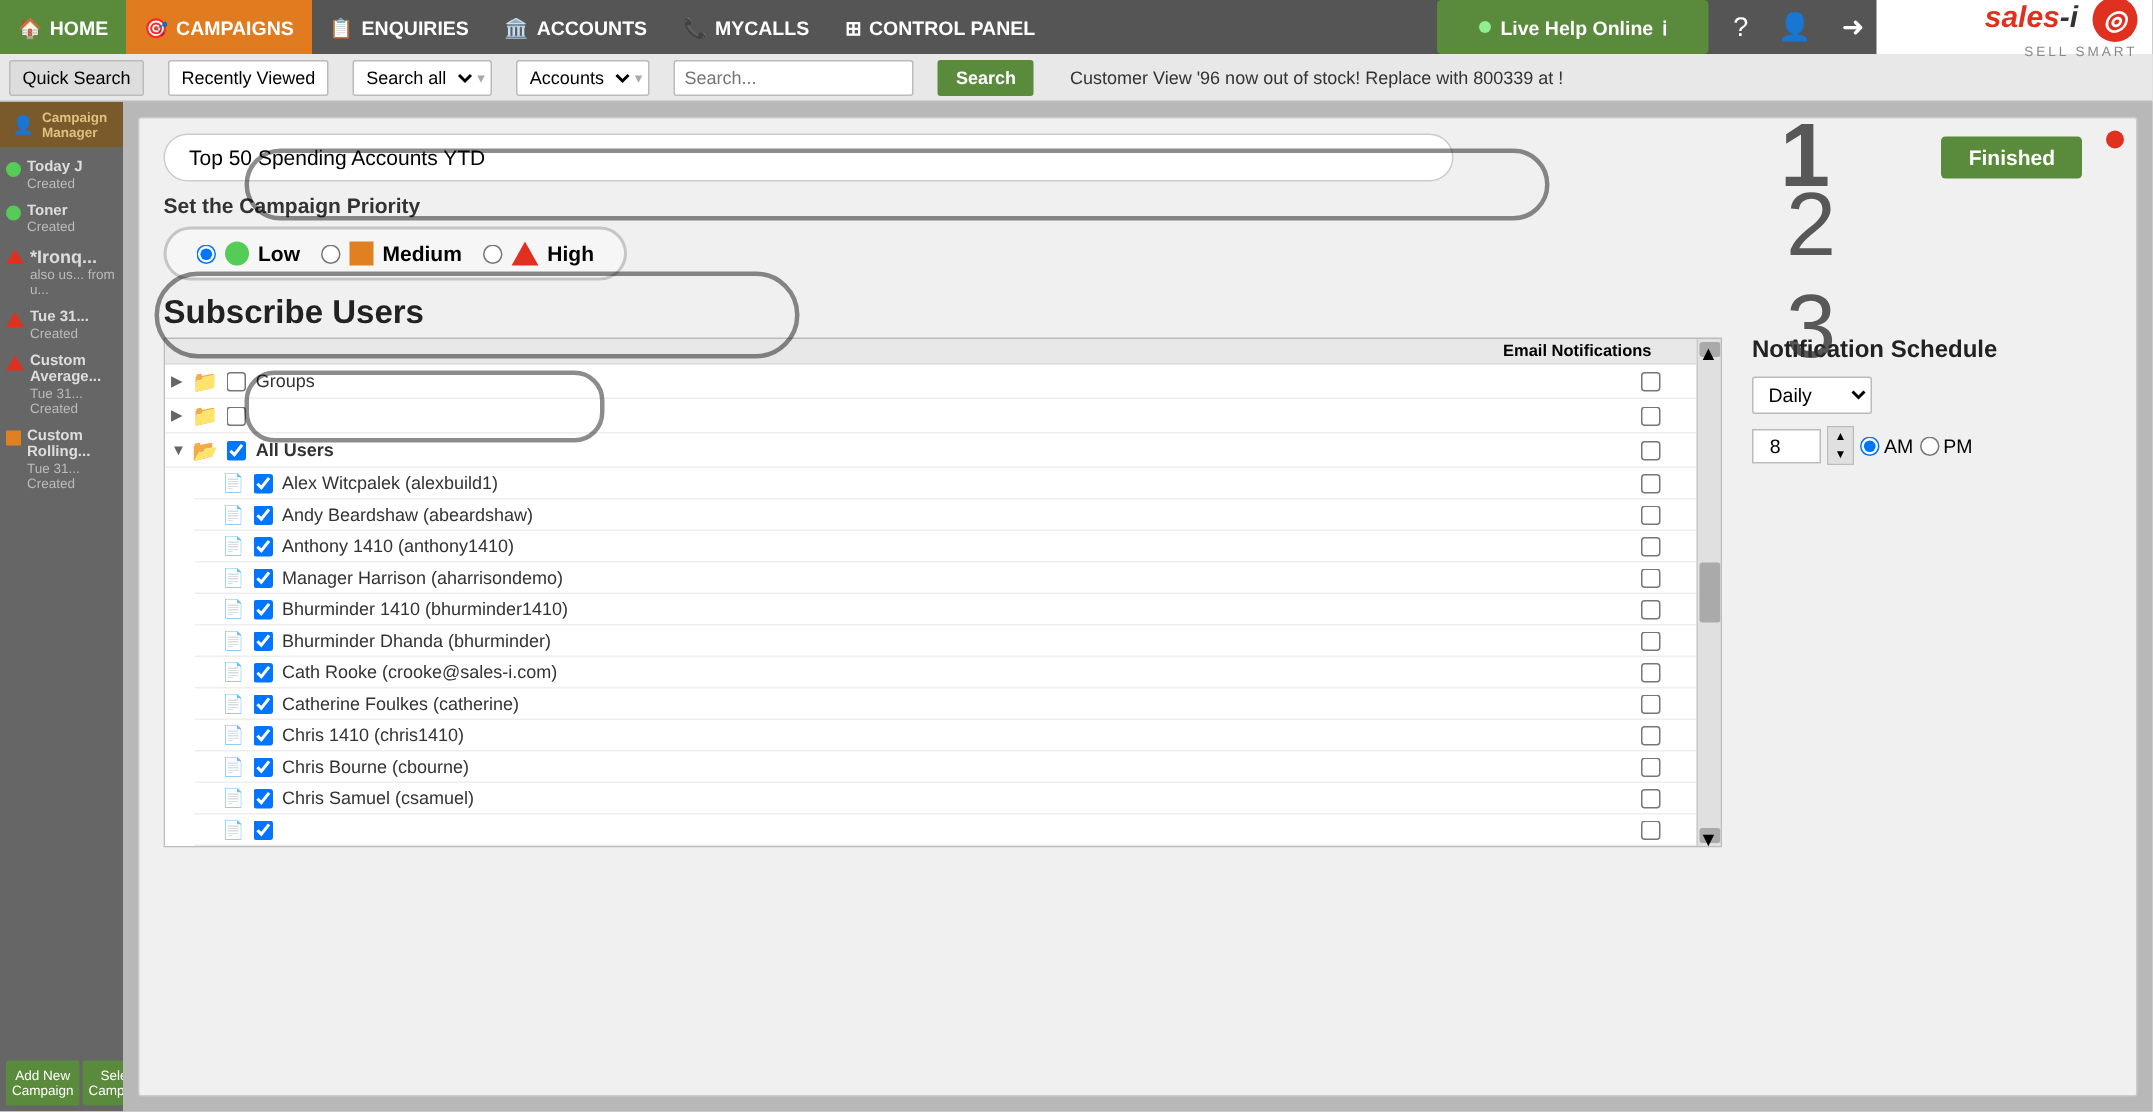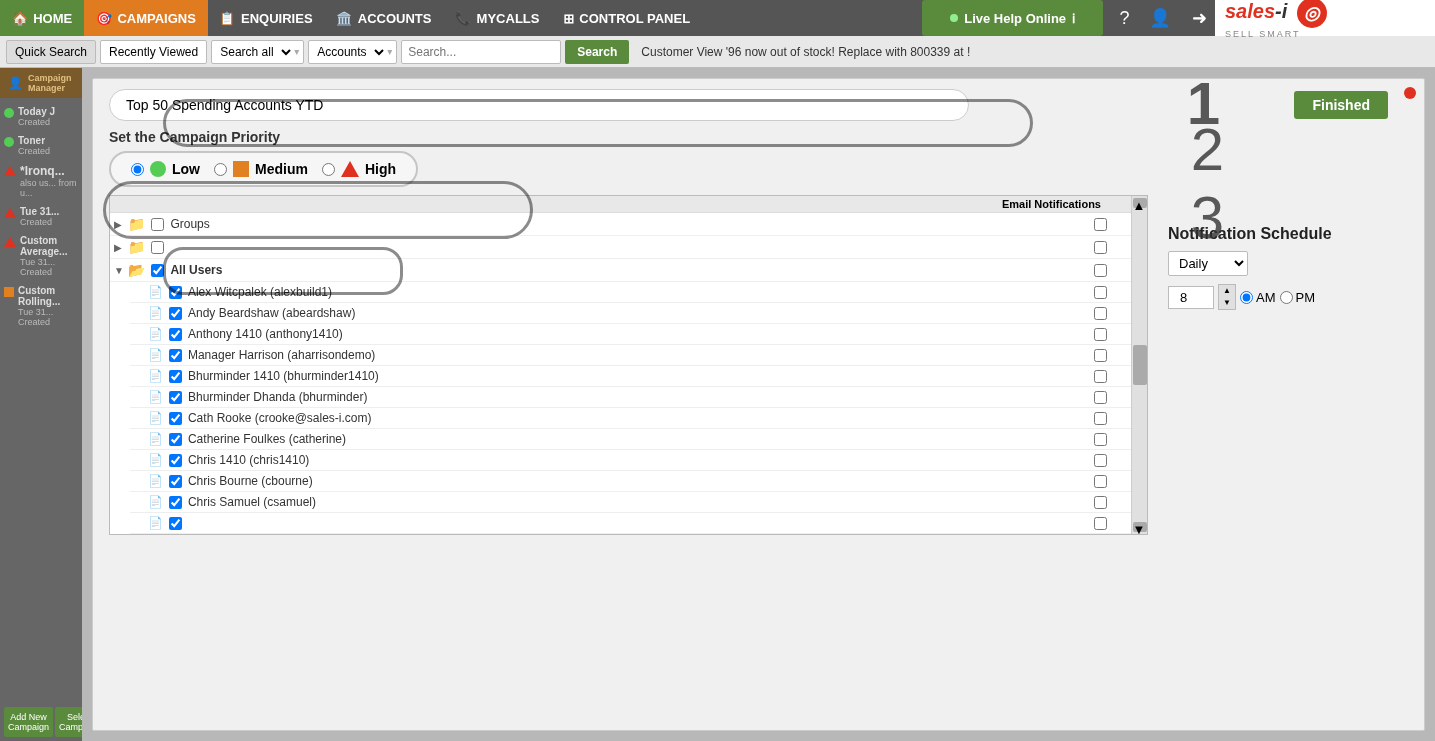--- a/index.html
+++ b/index.html
@@ -36,21 +36,21 @@
     .nav-icons { display: flex; gap: 4px; margin-left: 8px; }
     .nav-icon-btn { background: none; border: none; color: #fff; font-size: 18px; cursor: pointer; padding: 4px 8px; }
 
     
     .search-bar {
       display: flex;
       align-items: center;
       background: #e8e8e8;
       height: 32px;
       padding: 0 6px;
-      gap: 4px;
+      gap: 16px;
       border-bottom: 1px solid #bbb;
     }
     .search-btn-small {
       background: #fff;
       border: 1px solid #bbb;
       padding: 3px 8px;
       font-size: 12px;
       cursor: pointer;
       border-radius: 2px;
       height: 24px;
@@ -308,21 +308,21 @@
     <span class="live-dot"></span>
     <span>Live Help Online</span>
     <span>ℹ</span>
   </button>
   <div class="nav-icons">
     <button class="nav-icon-btn">?</button>
     <button class="nav-icon-btn">👤</button>
     <button class="nav-icon-btn">➜</button>
   </div>
 
-  <div style="background:#fff; width:220px; display:flex; flex-direction:column; align-items:flex-start; justify-content:center; padding: 2px 10px;">
+  <div style="background:#fff; width:184px; display:flex; flex-direction:column; align-items:flex-end; justify-content:center; padding: 2px 10px;">
     <span style="font-size:20px; font-style:italic; font-weight:bold; color:#333;">
       <span style="color:#e03020;">sales</span><span style="color:#333;">-i</span>
       <span style="display:inline-block; width:30px; height:30px; background:#e03020; border-radius:50%; margin-left:4px; vertical-align:middle; position:relative;">
         <span style="position:absolute; top:50%; left:50%; transform:translate(-50%,-50%); color:white; font-size:18px;">◎</span>
       </span>
     </span>
     <span style="font-size:9px; color:#888; letter-spacing:2px; margin-top:1px;">SELL SMART</span>
   </div>
 </div>
 
@@ -443,20 +443,21 @@
             <span class="p-red-tri"></span>
             <span>High</span>
           </label>
         </div>
       </div>
 
       <div style="display:flex; align-items:flex-start; padding: 2px 16px 8px; gap:20px; flex:1; overflow:hidden; position:relative;">
         <div style="position:absolute; right:200px; top:-10px; font-size:60px; color:#333; opacity:0.8;">3</div>
 
         <div style="flex:1; display:flex; flex-direction:column; overflow:hidden; min-height:0;">
+          <div class="subscribe-title">Subscribe Users</div>
 
           <div style="display:flex; position:relative; flex:1; overflow:hidden; border:1px solid #bbb;">
             <div style="flex:1; overflow-y:auto; background:#fff;">
 
               <div style="display:flex; justify-content:flex-end; padding:2px 30px 2px 0; background:#e8e8e8; border-bottom:1px solid #ddd; font-size:11px; font-weight:bold;">
                 <span>Email Notifications</span>
               </div>
 
               <div class="tree-row tree-indent-1">
                 <span class="tree-toggle">▶</span>

